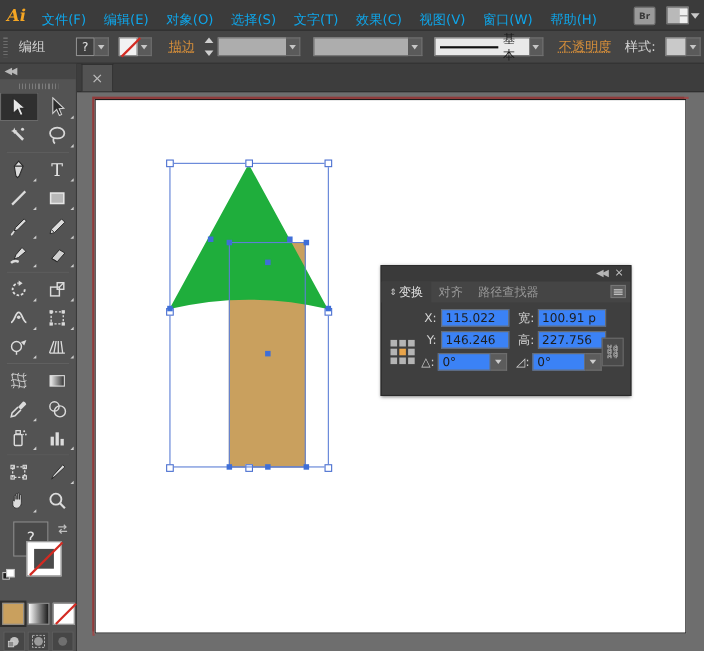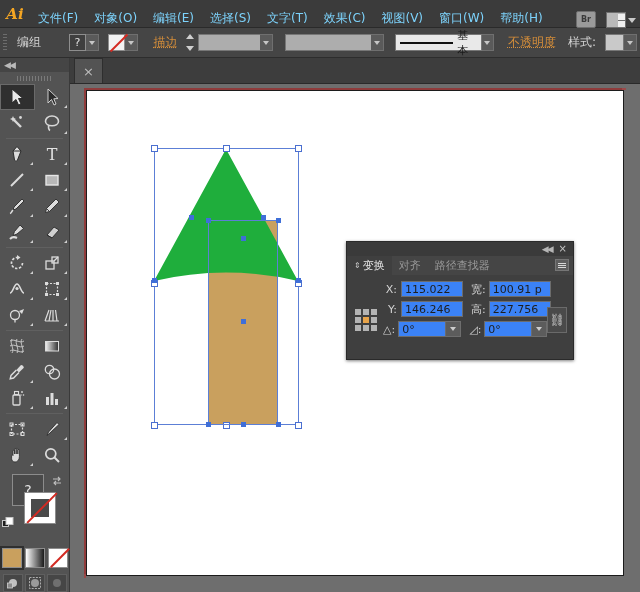--- a/index.html
+++ b/index.html
@@ -17,25 +17,25 @@
     background: #3b3b3b; display: flex; align-items: center;
     border-bottom: 1px solid #2a2a2a;
   }
   .ai-logo {
     width: 30px; height: 28px; display: flex; align-items: center;
     justify-content: center; color: #f5a623; font-size: 15px;
     font-weight: bold; font-style: italic; font-family: "DejaVu Serif", serif;
   }
   .menu-item {
     padding: 0 8px; height: 20px; line-height: 28px;
-    color: #7dd3fc; font-size: 12px; white-space: nowrap; cursor: default;
+    color: #0ea5e9; font-size: 12px; white-space: nowrap; cursor: default;
   }
   .menubar-right {
     position: absolute; right: 4px; top: 0; height: 28px;
-    display: flex; align-items: flex-end; gap: 10px;
+    display: flex; align-items: center; gap: 10px;
   }
   .br-icon {
     width: 20px; height: 17px; background: #9a9a9a; border: 1px solid #6e6e6e;
     color: #3a3a3a; font-size: 8px; font-weight: bold;
     display: flex; align-items: center; justify-content: center;
     border-radius: 2px;
   }
   .ws-icon {
     display: flex; align-items: center; gap: 2px;
   }
@@ -304,22 +304,22 @@
   }
 </style>
 </head>
 <body>
 
 <div id="app">
 
   <div class="menubar">
     <div class="ai-logo">Ai</div>
     <div class="menu-item">文件(F)</div>
+    <div class="menu-item">编辑(E)</div>
     <div class="menu-item">对象(O)</div>
-    <div class="menu-item">编辑(E)</div>
     <div class="menu-item">选择(S)</div>
     <div class="menu-item">文字(T)</div>
     <div class="menu-item">效果(C)</div>
     <div class="menu-item">视图(V)</div>
     <div class="menu-item">窗口(W)</div>
     <div class="menu-item">帮助(H)</div>
     <div class="menubar-right">
       <div class="br-icon">Br</div>
       <div class="ws-icon">
         <div class="ws-box"></div>

